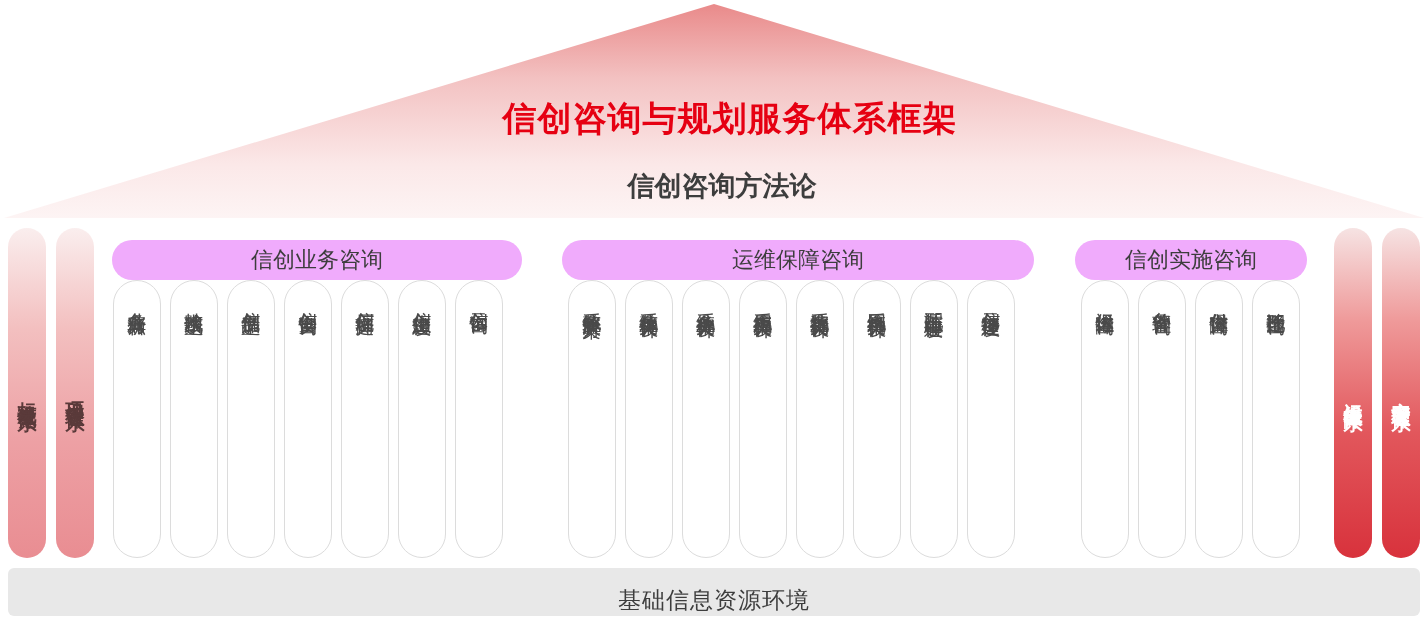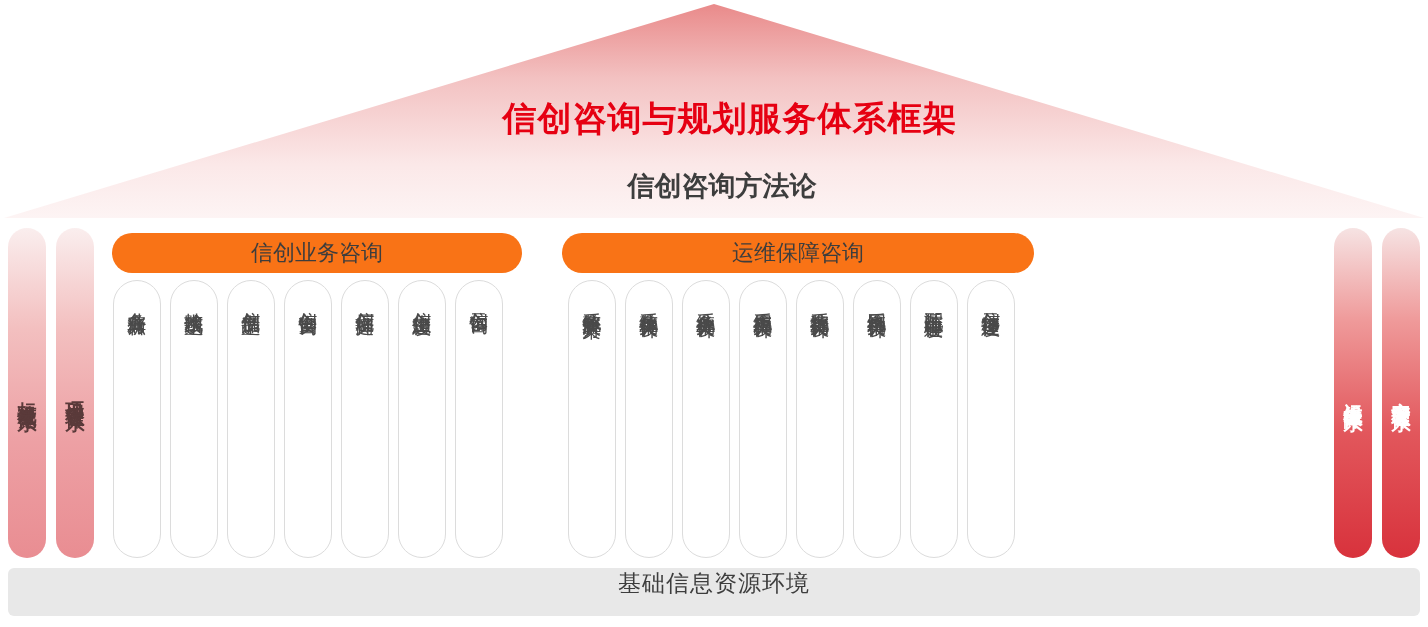--- a/index.html
+++ b/index.html
@@ -89,28 +89,28 @@
   #pillar-ops      { right: 56px; }
   #pillar-security { right: 8px; }
 
   
   .group {
     position: absolute;
     top: 0;
   }
   .group-header {
     height: 40px;
-    background: #f97316;
+    background: #f0abfc;
     border-radius: 20px;
     display: flex;
     align-items: center;
     justify-content: center;
     font-size: 22px;
     color: #3d3d3d;
-    margin: 5px auto;
+    margin: 12px auto;
   }
   .group-cols {
     position: absolute;
     top: 52px;
     left: 0;
     display: flex;
     gap: 9px;
   }
   .col {
     width: 48px;
@@ -137,21 +137,21 @@
   
   .base-bar {
     position: absolute;
     left: 8px;
     right: 8px;
     top: 340px;
     height: 48px;
     background: #e8e8e8;
     border-radius: 6px;
     display: flex;
-    align-items: flex-start;
+    align-items: flex-end;
     justify-content: center;
     font-size: 23px;
     color: #3d3d3d;
     letter-spacing: 1px;
   }
 </style>
 </head>
 <body>
 
 <div class="roof">
@@ -240,18 +240,35 @@
         </div>
       <div class="col">
           <span class="vtext">适配验证中心建设</span>
         </div>
       <div class="col">
           <span class="vtext">信创云迁移建设</span>
         </div>
     </div>
   </div>
 
+  <div class="group" style="left:1075px; width:232px;">
+    <div class="group-header" style="width:232px;">信创实施咨询</div>
+    <div class="group-cols" style="left:6px;">
+      <div class="col">
+          <span class="vtext">运维保障咨询</span>
+        </div>
+      <div class="col">
+          <span class="vtext">备件管理咨询</span>
+        </div>
+      <div class="col">
+          <span class="vtext">交付保障咨询</span>
+        </div>
+      <div class="col">
+          <span class="vtext">迁移适配咨询</span>
+        </div>
+    </div>
+  </div>
 
   <div class="base-bar">
     <span>基础信息资源环境</span>
   </div>
 
 </div>
 
 </body></html>

